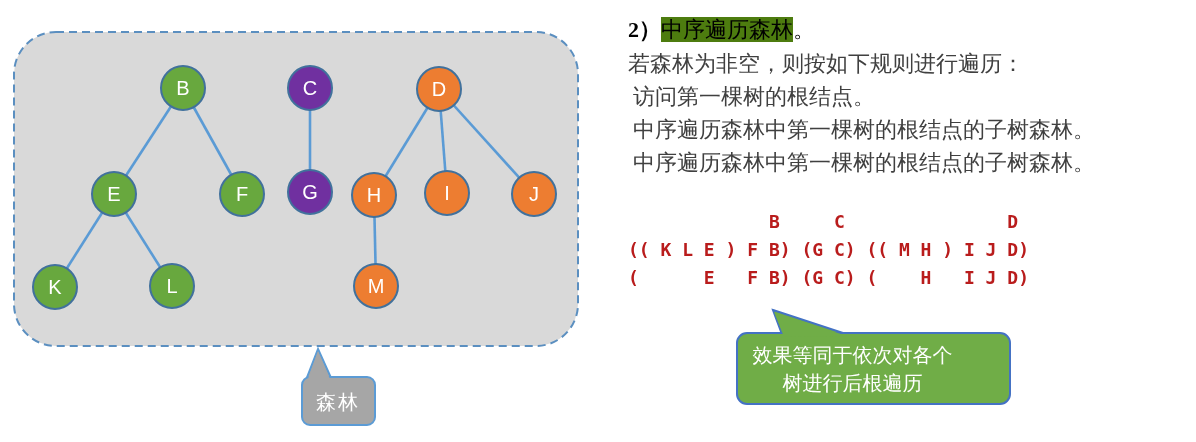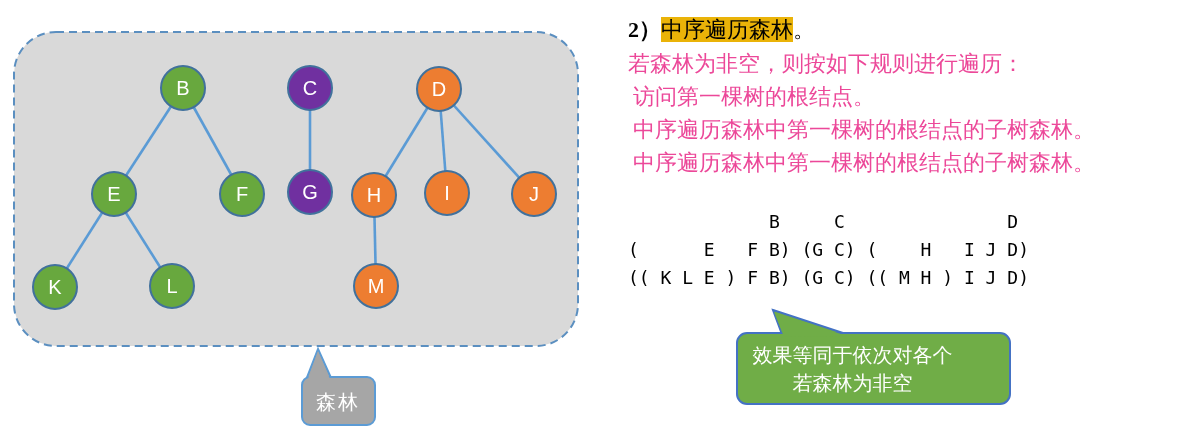--- a/index.html
+++ b/index.html
@@ -8,31 +8,31 @@
     font-family:"Liberation Sans",sans-serif;overflow:hidden;
   }
   svg.layer{position:absolute;left:0;top:0;}
   svg text{font-family:"Liberation Sans",sans-serif;}
   .heading{
     position:absolute;left:628px;top:15px;
     font-family:"Liberation Serif","DejaVu Serif",serif;
     font-size:22px;color:#000;white-space:nowrap;
   }
   .hprefix{font-weight:bold;}
-  .hl{background:#eab308;text-align:center;}
+  .hl{background:#4d7c0f;text-align:center;}
   .body-lines{
     position:absolute;left:628px;top:47px;
     font-family:"Liberation Serif","DejaVu Serif",serif;
-    font-size:22px;line-height:33px;color:#ec4899;white-space:nowrap;
+    font-size:22px;line-height:33px;color:#404040;white-space:nowrap;
   }
   .body-lines .ind{padding-left:5px;}
   .trav{
     position:absolute;left:628px;top:208px;
     font-family:"DejaVu Sans Mono",monospace;
-    font-size:18px;line-height:28px;color:#000000;
+    font-size:18px;line-height:28px;color:#b91c1c;font-weight:bold;
   }
   .trav div{white-space:pre;}
   .callout-text{
     position:absolute;left:737px;top:341px;width:231px;
     text-align:center;color:#ffffff;
     font-family:"Liberation Serif","DejaVu Serif",serif;
     font-size:20px;line-height:28px;
   }
 </style>
 </head>
@@ -96,22 +96,22 @@
 
   <div class="body-lines">
     <div>若森林为非空，则按如下规则进行遍历：</div>
     <div class="ind">访问第一棵树的根结点。</div>
     <div class="ind">中序遍历森林中第一棵树的根结点的子树森林。</div>
     <div class="ind">中序遍历森林中第一棵树的根结点的子树森林。</div>
   </div>
 
   <div class="trav">
     <div>             B     C               D</div>
+    <div>(( K L E ) F B) (G C) (( M H ) I J D)</div>
     <div>(      E   F B) (G C) (    H   I J D)</div>
-    <div>(( K L E ) F B) (G C) (( M H ) I J D)</div>
   </div>
 
   <div class="callout-text">
     <div>效果等同于依次对各个</div>
-    <div>若森林为非空</div>
+    <div>树进行后根遍历</div>
   </div>
 
 </div>
 
 </body></html>

